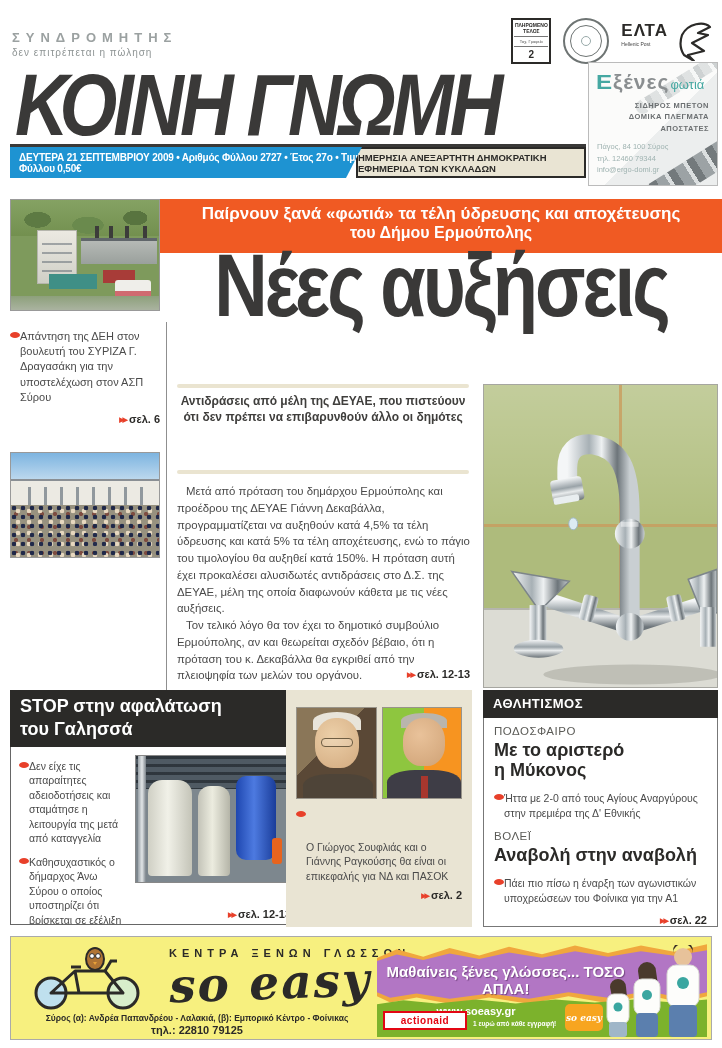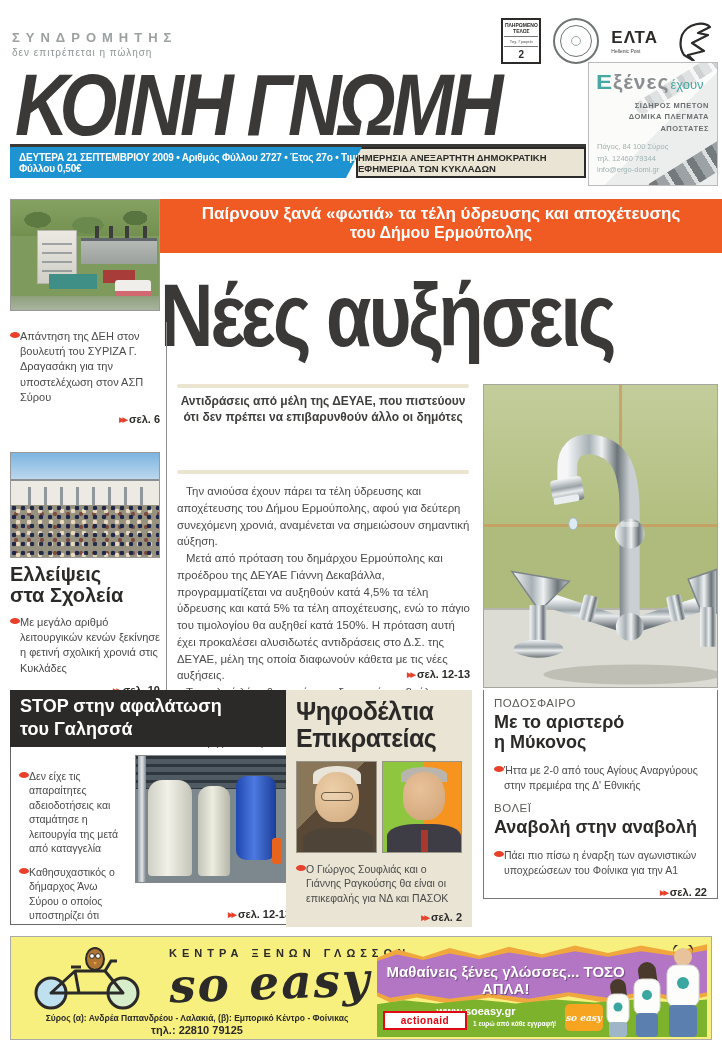--- a/index.html
+++ b/index.html
@@ -13,21 +13,21 @@
   .subscriber .small { color:#8e9494; font-size:10px; margin-top:2px; letter-spacing:1px; }
 
   .stamps { position:absolute; right:10px; top:18px; display:flex; align-items:center; gap:12px; }
   .paidbox { width:40px; height:46px; border:2px solid #2b2a28; display:flex; flex-direction:column; align-items:center; justify-content:space-between; padding:2px 1px; }
   .paidbox .t { font-size:5px; font-weight:bold; color:#2b2a28; text-align:center; line-height:1.2; }
   .paidbox .mid { font-size:4px; color:#555; border-top:1px solid #777; border-bottom:1px solid #777; width:100%; text-align:center; padding:2px 0; }
   .paidbox .num { font-size:10px; font-weight:bold; color:#2b2a28; }
   .roundstamp { width:46px; height:46px; border-radius:50%; border:2px solid #6e7473; position:relative; }
   .roundstamp::before { content:""; position:absolute; inset:5px; border-radius:50%; border:1px solid #6e7473; }
   .roundstamp::after { content:""; position:absolute; inset:16px; border-radius:50%; border:1px solid #9aa; }
-  .elta { display:flex; align-items:center; gap:20px; }
+  .elta { display:flex; align-items:flex-start; gap:10px; }
   .elta .txt .name { font-size:17px; font-weight:bold; color:#2b2a28; letter-spacing:1px; }
   .elta .txt .sub { font-size:5px; color:#444; }
 
   .masthead { position:absolute; left:15px; top:72px; width:565px; height:70px; }
   .masthead .mtitle { display:inline-block; font-size:58px; font-weight:bold; font-style:italic; letter-spacing:-3px; color:#3a3938; transform:scale(1.28,1.5); transform-origin:0 55%; white-space:nowrap; }
   .mast-rule { position:absolute; left:10px; top:144px; width:576px; height:3px; background:#3a3938; }
 
   .dateline { position:absolute; left:10px; top:147px; width:576px; height:31px; display:flex; }
   .dateline .blue { width:352px; background:#1e93d2; color:#fff; font-size:10px; font-weight:bold; display:flex; align-items:center; padding-left:9px; clip-path:polygon(0 0,100% 0,calc(100% - 16px) 100%,0 100%); letter-spacing:-0.2px; }
   .dateline .beige { flex:1; background:#e9e4d3; border:2px solid #2b2a28; color:#2b2a28; font-size:9.5px; font-weight:bold; display:flex; align-items:center; justify-content:center; margin-left:-6px; }
@@ -39,21 +39,21 @@
   .ergoad .emark { color:#45a8a2; font-size:21px; font-weight:bold; transform:scaleX(1.15); margin-right:2px; }
   .ergoad .b1 { color:#8a8e90; font-size:21px; font-weight:bold; letter-spacing:1px; }
   .ergoad .b2 { color:#45a8a2; font-size:13px; margin-left:1px; }
   .ergoad .lines { position:relative; margin-top:6px; padding-right:8px; text-align:right; color:#6b6f71; font-size:7.5px; font-weight:bold; line-height:1.5; letter-spacing:.5px; }
   .ergoad .contact { position:absolute; left:8px; bottom:10px; color:#9fb3b1; font-size:7.5px; line-height:1.5; }
 
   
   .kicker { position:absolute; left:160px; top:199px; width:562px; height:54px; background:#f05a23; color:#fff; text-align:center; padding-top:5px; }
   .kicker .k1 { font-size:17px; font-weight:bold; }
   .kicker .k2 { font-size:16px; font-weight:bold; }
-  .headline { position:absolute; left:160px; top:264px; width:562px; height:100px; text-align:left; }
+  .headline { position:absolute; left:160px; top:234px; width:562px; height:100px; text-align:center; }
   .headline span { display:inline-block; font-size:74px; font-weight:bold; letter-spacing:-3px; color:#3a3938; transform:scaleY(1.2); transform-origin:top; white-space:nowrap; }
 
   
   .photo1 { position:absolute; left:10px; top:199px; width:150px; height:112px; background:#7e9a5c; overflow:hidden; border:1px solid #999; }
   .ph1-trees { position:absolute; inset:0 0 auto 0; height:36px;
      background:radial-gradient(22px 13px at 18% 55%,#5d7a43 60%,transparent 61%),radial-gradient(26px 14px at 52% 70%,#6a8a4d 60%,transparent 61%),radial-gradient(20px 12px at 84% 50%,#58743f 60%,transparent 61%),linear-gradient(#85a263,#73904f); }
   .ph1-bld { position:absolute; left:26px; top:30px; width:40px; height:54px; background:linear-gradient(#eceae2,#cfcfc6); box-shadow:inset 0 0 0 1px #b5b5ac; }
   .ph1-bld::before { content:""; position:absolute; inset:6px 5px; background:repeating-linear-gradient(180deg,transparent 0 7px,rgba(90,100,110,.5) 7px 9px); }
   .ph1-shed { position:absolute; left:70px; top:38px; right:2px; height:26px; background:linear-gradient(#b9bdb9,#9aa09c); box-shadow:inset 0 3px 0 #60666a; }
   .ph1-shed::before { content:""; position:absolute; left:14px; top:-12px; width:4px; height:12px; background:#3c3c3a; box-shadow:14px 0 0 #3c3c3a, 30px 0 0 #3c3c3a, 48px 0 0 #3c3c3a; }
@@ -117,21 +117,21 @@
   .polpic.p1 { background:linear-gradient(135deg,#8a7658 0 40%,#5a4836 40% 100%); }
   .polpic.p1 .head { position:absolute; left:18px; top:10px; width:44px; height:50px; border-radius:46% 46% 42% 42%; background:radial-gradient(circle at 40% 35%,#eccfa8,#d3ab80); }
   .polpic.p1 .hair { position:absolute; left:16px; top:4px; width:48px; height:18px; border-radius:50% 50% 0 0; background:#e8e4da; }
   .polpic.p1 .glasses { position:absolute; left:24px; top:30px; width:32px; height:9px; border:1.5px solid #6e5d43; border-radius:4px; background:rgba(255,255,255,.15); }
   .polpic.p1 .suit { position:absolute; left:6px; bottom:-4px; width:70px; height:28px; background:#4e4438; border-radius:40% 40% 0 0; }
   .polpic.p2 { background:linear-gradient(90deg,#8ec63f 0 52%,#f79420 52% 100%); }
   .polpic.p2 .head { position:absolute; left:20px; top:10px; width:42px; height:48px; border-radius:46% 46% 42% 42%; background:radial-gradient(circle at 40% 35%,#e9c29a,#cfa276); }
   .polpic.p2 .hair { position:absolute; left:18px; top:5px; width:46px; height:15px; border-radius:50% 50% 0 0; background:#b9b5ad; }
   .polpic.p2 .suit { position:absolute; left:4px; bottom:-4px; width:74px; height:32px; background:#3e3d46; border-radius:38% 38% 0 0; }
   .polpic.p2 .tie { position:absolute; left:38px; bottom:0; width:7px; height:22px; background:#a8372e; }
-  .ballots .bullet .btext { font-size:10.5px; }
+  .ballots .bullet .btext { font-size:10.5px;margin-top:32px; }
   .ballots .pref { margin-top:6px; }
 
   .sports { position:absolute; left:483px; top:690px; width:235px; height:237px; }
   .sports .hd { background:#2b2a28; color:#fff; font-size:13px; font-weight:bold; letter-spacing:.5px; padding:6px 10px 7px; }
   .sports .bd { border:1px solid #777; border-top:none; height:209px; padding:7px 10px 4px; position:relative; }
   .sports .cat { font-size:11.5px; color:#5b5b57; letter-spacing:.5px; }
   .sports .t { font-size:18px; font-weight:bold; color:#2b2a28; line-height:1.12; margin-top:3px; }
   .sports .bullet { margin-top:11px; }
   .sports .bullet .btext { font-size:10.5px; }
   .sports .cat2 { margin-top:10px; }
@@ -199,21 +199,21 @@
     <div class="blue">ΔΕΥΤΕΡΑ 21 ΣΕΠΤΕΜΒΡΙΟΥ 2009 • Αριθμός Φύλλου 2727 • Έτος 27ο • Τιμή Φύλλου 0,50€</div>
     <div class="beige">ΗΜΕΡΗΣΙΑ ΑΝΕΞΑΡΤΗΤΗ ΔΗΜΟΚΡΑΤΙΚΗ ΕΦΗΜΕΡΙΔΑ ΤΩΝ ΚΥΚΛΑΔΩΝ</div>
   </div>
 
   <div class="ergoad">
     <div class="rebar2"></div>
     <div class="rebar"></div>
     <div class="logo">
       <span class="emark">Ε</span>
       <span class="b1">ξένες</span>
-      <span class="b2">έχουν</span>
+      <span class="b2">φωτιά</span>
     </div>
     <div class="lines">
       <div>ΣΙΔΗΡΟΣ ΜΠΕΤΟΝ</div>
       <div>ΔΟΜΙΚΑ ΠΛΕΓΜΑΤΑ</div>
       <div>ΑΠΟΣΤΑΤΕΣ</div>
     </div>
     <div class="contact">
       <div>Πάγος, 84 100 Σύρος</div>
       <div>τηλ. 12460 79344</div>
       <div>info@ergo-domi.gr</div>
@@ -245,39 +245,27 @@
     </div>
     <div class="pref"><span class="arr"></span><span>σελ. 6</span></div>
   </div>
 
   <div class="photo2">
     <div class="ph2-sky"></div>
     <div class="ph2-bld"></div>
     <div class="ph2-crowd"></div>
   </div>
 
-  <div class="story2">
-    <div class="stitle">
-      <div>Ελλείψεις</div>
-      <div>στα Σχολεία</div>
-    </div>
-    <div class="bullet">
-      <span class="dot"></span>
-      <span class="btext">Με μεγάλο αριθμό λειτουργικών κενών ξεκίνησε η φετινή σχολική χρονιά στις Κυκλάδες</span>
-    </div>
-    <div class="pref"><span class="arr"></span><span>σελ. 10</span></div>
-  </div>
 
   <div class="divider-v"></div>
 
   <div class="crule" style="top:384px"></div>
   <div class="subhead">Αντιδράσεις από μέλη της ΔΕΥΑΕ, που πιστεύουν ότι δεν πρέπει να επιβαρυνθούν άλλο οι δημότες</div>
   <div class="crule" style="top:470px"></div>
   <div class="bodytext">
-    <p>Την ανιούσα έχουν πάρει τα τέλη ύδρευσης και αποχέτευσης του Δήμου Ερμούπολης, αφού για δεύτερη συνεχόμενη χρονιά, αναμένεται να σημειώσουν σημαντική αύξηση.</p>
     <p>Μετά από πρόταση του δημάρχου Ερμούπολης και προέδρου της ΔΕΥΑΕ Γιάννη Δεκαβάλλα, προγραμματίζεται να αυξηθούν κατά 4,5% τα τέλη ύδρευσης και κατά 5% τα τέλη αποχέτευσης, ενώ το πάγιο του τιμολογίου θα αυξηθεί κατά 150%. Η πρόταση αυτή έχει προκαλέσει αλυσιδωτές αντιδράσεις στο Δ.Σ. της ΔΕΥΑΕ, μέλη της οποία διαφωνούν κάθετα με τις νέες αυξήσεις.</p>
     <p>Τον τελικό λόγο θα τον έχει το δημοτικό συμβούλιο Ερμούπολης, αν και θεωρείται σχεδόν βέβαιο, ότι η πρόταση του κ. Δεκαβάλλα θα εγκριθεί από την πλειοψηφία των μελών του οργάνου.</p>
   </div>
   <div class="pref lead-ref"><span class="arr"></span><span>σελ. 12-13</span></div>
 
   <div class="faucet">
     <div class="groutv"></div>
     <div class="grouth"></div>
     <div class="sinkline"></div>
     <svg viewBox="0 0 235 304">
@@ -322,37 +310,33 @@
       <div>του Γαλησσά</div>
     </div>
     <div class="bd">
       <div class="desal">
         <div class="pipev"></div>
         <div class="tank1"></div>
         <div class="tank2"></div>
         <div class="tankb"></div>
         <div class="valve"></div>
       </div>
-      <div class="bullet" style="margin-top:14px">
+      <div class="bullet" style="margin-top:4px">
         <span class="dot"></span>
         <span class="btext">Δεν είχε τις απαραίτητες αδειοδοτήσεις και σταμάτησε η λειτουργία της μετά από καταγγελία</span>
       </div>
       <div class="bullet">
         <span class="dot"></span>
         <span class="btext">Καθησυχαστικός ο δήμαρχος Άνω Σύρου ο οποίος υποστηρίζει ότι βρίσκεται σε εξέλιξη η διαδικασία για την εξασφάλιση των εγκρίσεων</span>
       </div>
       <div class="pref"><span class="arr"></span><span>σελ. 12-13</span></div>
     </div>
   </div>
 
   <div class="ballots">
-    <div class="btitle">
-      <div>Ψηφοδέλτια</div>
-      <div>Επικρατείας</div>
-    </div>
     <div class="pics">
       <div class="polpic p1">
         <div class="hair"></div>
         <div class="head"></div>
         <div class="glasses"></div>
         <div class="suit"></div>
       </div>
       <div class="polpic p2">
         <div class="hair"></div>
         <div class="head"></div>
@@ -361,20 +345,21 @@
       </div>
     </div>
     <div class="bullet">
       <span class="dot"></span>
       <span class="btext">Ο Γιώργος Σουφλιάς και ο Γιάννης Ραγκούσης θα είναι οι επικεφαλής για ΝΔ και ΠΑΣΟΚ</span>
     </div>
     <div class="pref"><span class="arr"></span><span>σελ. 2</span></div>
   </div>
 
   <div class="sports">
+    <div class="hd">ΑΘΛΗΤΙΣΜΟΣ</div>
     <div class="bd">
       <div class="cat">ΠΟΔΟΣΦΑΙΡΟ</div>
       <div class="t">
         <div>Με το αριστερό</div>
         <div>η Μύκονος</div>
       </div>
       <div class="bullet">
         <span class="dot"></span>
         <span class="btext">Ήττα με 2-0 από τους Αγίους Αναργύρους στην πρεμιέρα της Δ' Εθνικής</span>
       </div>

